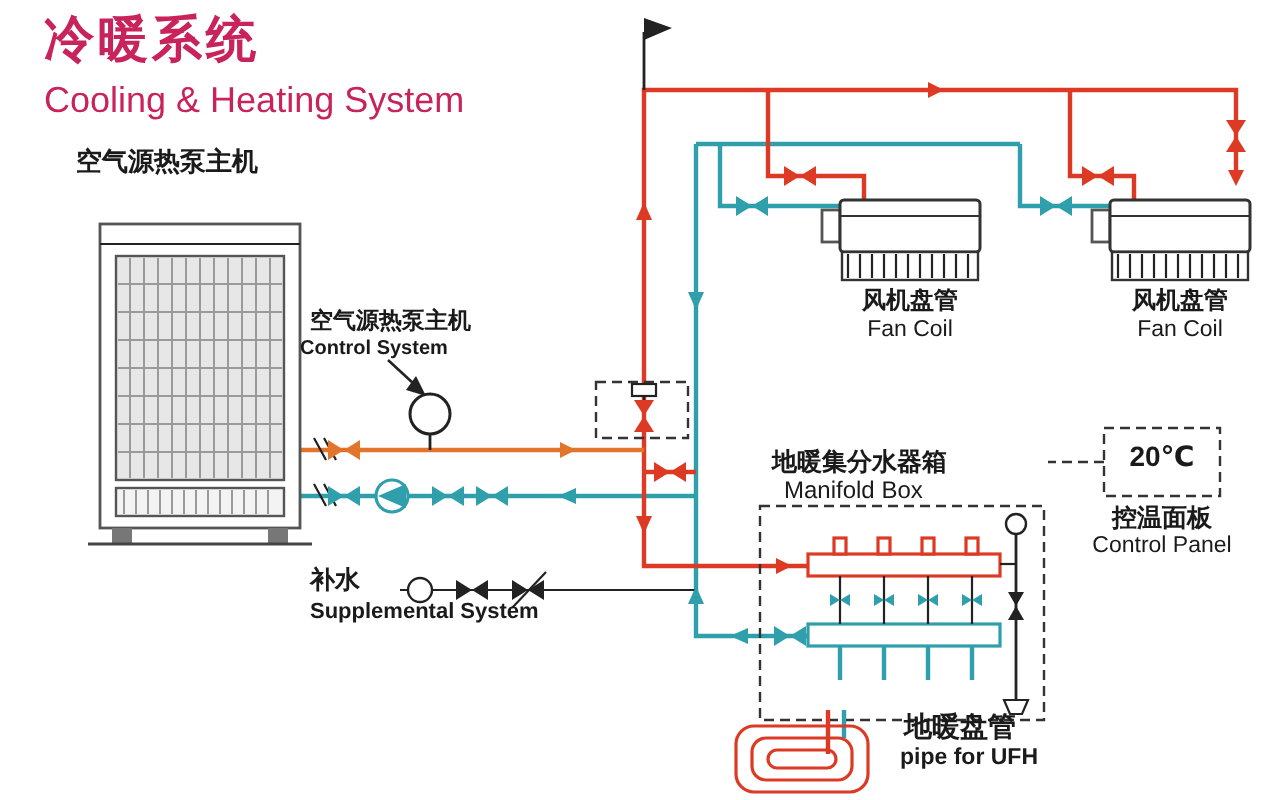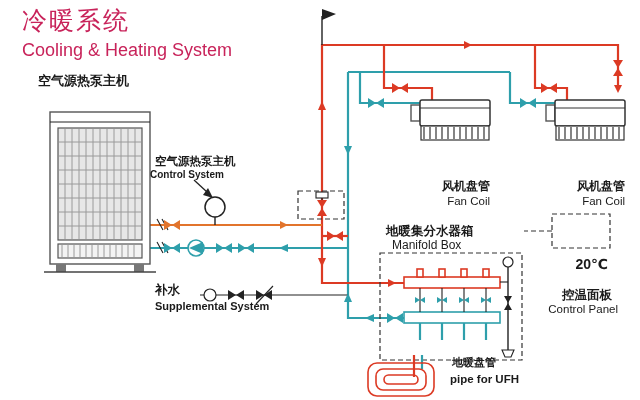--- a/index.html
+++ b/index.html
@@ -1,38 +1,38 @@
 <!DOCTYPE html>
 <html style="--c-title: #c8235a; --c-supply: #dc3a24; --c-hp: #e2742c; --c-return: #2e9fab;"><head>
 <meta charset="utf-8">
 <style>
   html,body{margin:0;padding:0;background:#fff;}
   body{font-family:"Liberation Sans","DejaVu Sans",sans-serif;color:#1a1a1a;}
   .stage{position:relative;width:640px;height:400px;background:#fff;overflow:hidden;}
   svg.diagram{position:absolute;left:0;top:0;}
   .lbl{position:absolute;line-height:1.12;white-space:nowrap;}
   .b{font-weight:bold;}
-  .ctr{text-align:right;white-space:normal;margin-top:36px;}
-  .t-cn{left:22px;top:6px;font-size:25px;font-weight:normal;letter-spacing:2px;color:var(--c-title,#c8235a);}
+  .ctr{text-align:center;white-space:normal;}
+  .t-cn{left:22px;top:6px;font-size:25px;font-weight:bold;letter-spacing:2px;color:var(--c-title,#c8235a);}
   .t-en{left:22px;top:40px;font-size:18px;color:var(--c-title,#c8235a);}
   .hp-lbl{left:38px;top:74px;font-size:13px;font-weight:bold;}
   .cs-cn{left:155px;top:155px;font-size:11.5px;}
   .cs-en{left:150px;top:169px;font-size:10px;}
   .sw-cn{left:155px;top:283px;font-size:12.5px;}
   .sw-en{left:155px;top:300px;font-size:11px;}
   .fc1-cn{left:420px;width:70px;top:144px;font-size:12px;}
   .fc1-en{left:420px;width:70px;top:159px;font-size:11.5px;}
   .fc2-cn{left:555px;width:70px;top:144px;font-size:12px;}
   .fc2-en{left:555px;width:70px;top:159px;font-size:11.5px;}
   .mf-cn{left:386px;top:224px;font-size:12.5px;}
   .mf-en{left:392px;top:239px;font-size:12px;}
   .temp{left:554px;width:54px;top:221px;font-size:14px;}
   .cp-cn{left:550px;width:62px;top:252px;font-size:12.5px;}
   .cp-en{left:544px;width:74px;top:267px;font-size:11.5px;}
-  .ufh-cn{left:452px;top:356px;font-size:11px;}
+  .ufh-cn{left:452px;top:356px;font-size:14px;}
   .ufh-en{left:450px;top:373px;font-size:11.5px;}
 
   .ps{stroke:var(--c-supply,#dc3a24);stroke-width:2.2;fill:none;}
   .ph{stroke:var(--c-hp,#e2742c);stroke-width:2.2;fill:none;}
   .pr{stroke:var(--c-return,#2e9fab);stroke-width:2.2;fill:none;}
   .ps1{stroke:var(--c-supply,#dc3a24);stroke-width:1.6;}
   .pr1{stroke:var(--c-return,#2e9fab);stroke-width:1.6;}
   .fs{fill:var(--c-supply,#dc3a24);stroke:none;}
   .fh{fill:var(--c-hp,#e2742c);stroke:none;}
   .fr{fill:var(--c-return,#2e9fab);stroke:none;}

